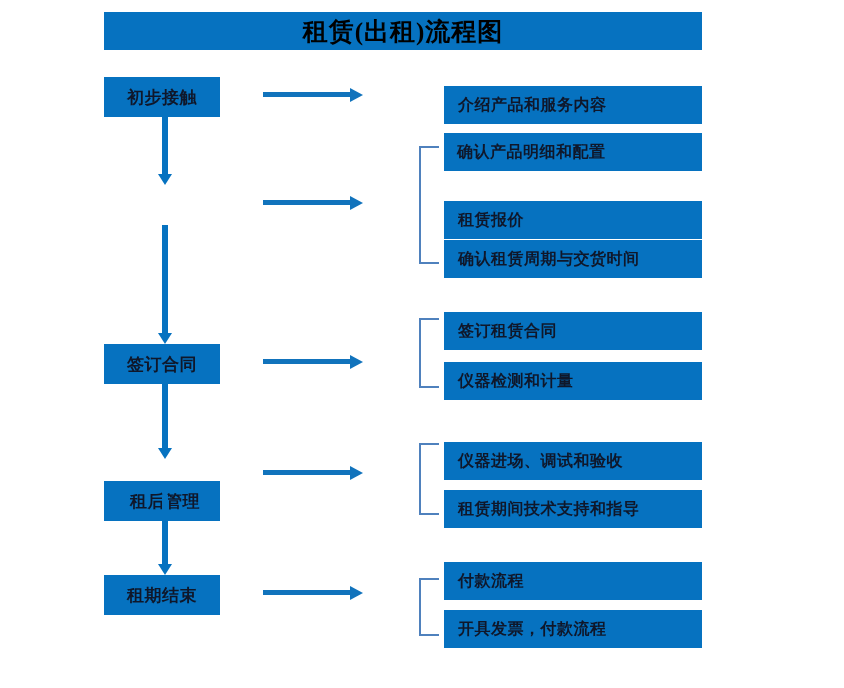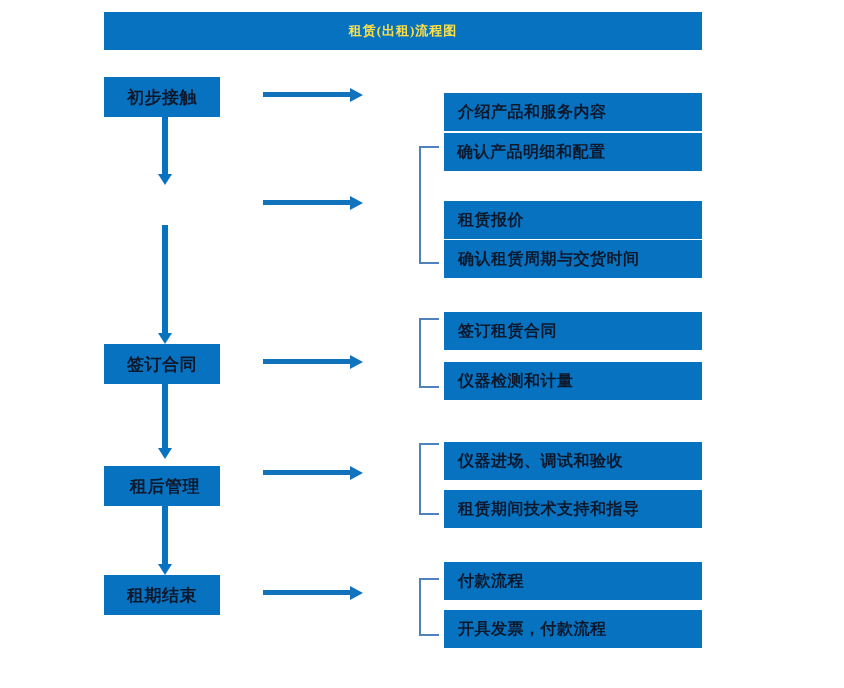--- a/index.html
+++ b/index.html
@@ -31,23 +31,23 @@
     white-space: nowrap;
     letter-spacing: 0.5px;
   }
   .title-bar {
     position: absolute;
     left: 104px;
     top: 12px;
     width: 598px;
     height: 38px;
     background: #0672C0;
-    color: #fde047;
+    color: #000000;
     font-weight: bold;
-    font-size: 13px;
+    font-size: 25px;
     display: flex;
     align-items: center;
     justify-content: center;
     letter-spacing: 1px;
   }
   .stage-box {
     left: 104px;
     width: 116px;
     height: 40px;
     font-size: 17px;
@@ -125,21 +125,21 @@
 
   <div class="title-bar">租赁(出租)流程图</div>
 
   <div class="box stage-box" style="top:77px;">初步接触</div>
 
   <div class="h-arrow" style="top:88px;">
     <div class="shaft"></div>
     <div class="head"></div>
   </div>
 
-  <div class="box detail-box" style="top:93px;">介绍产品和服务内容</div>
+  <div class="box detail-box" style="top:86px;">介绍产品和服务内容</div>
 
   <div class="v-arrow" style="top:117px; height:68px;">
     <div class="shaft" style="height:57px;"></div>
     <div class="head" style="top:57px;"></div>
   </div>
 
 
   <div class="h-arrow" style="top:196px;">
     <div class="shaft"></div>
     <div class="head"></div>
@@ -169,21 +169,21 @@
 
   <div class="box detail-box" style="top:362px;">仪器检测和计量</div>
 
   <div class="box detail-box" style="top:312px;">签订租赁合同</div>
 
   <div class="v-arrow" style="top:384px; height:75px;">
     <div class="shaft" style="height:64px;"></div>
     <div class="head" style="top:64px;"></div>
   </div>
 
-  <div class="box stage-box" style="top:466px;padding-left:6px;">租后管理</div>
+  <div class="box stage-box" style="top:481px;padding-left:6px;">租后管理</div>
 
   <div class="h-arrow" style="top:466px;">
     <div class="shaft"></div>
     <div class="head"></div>
   </div>
 
   <div class="bracket" style="top:443px; height:72px;"></div>
 
   <div class="box detail-box" style="top:430px;margin-top:12px;">仪器进场、调试和验收</div>
 

